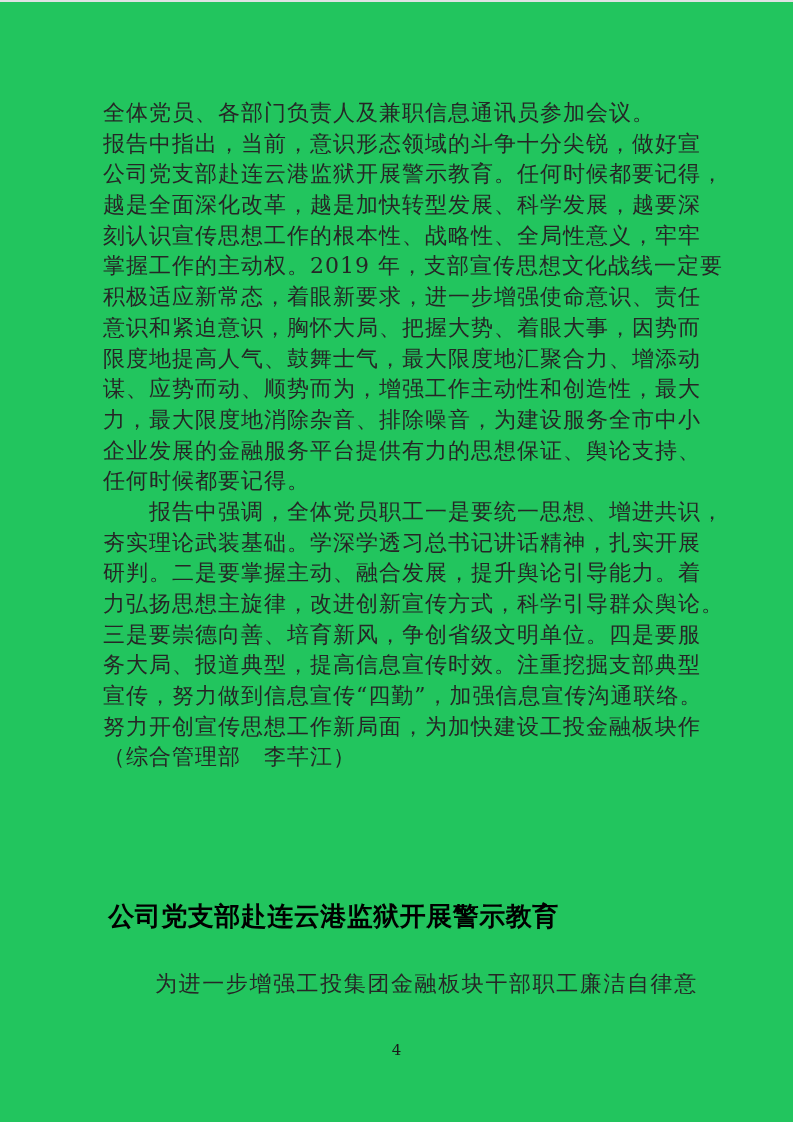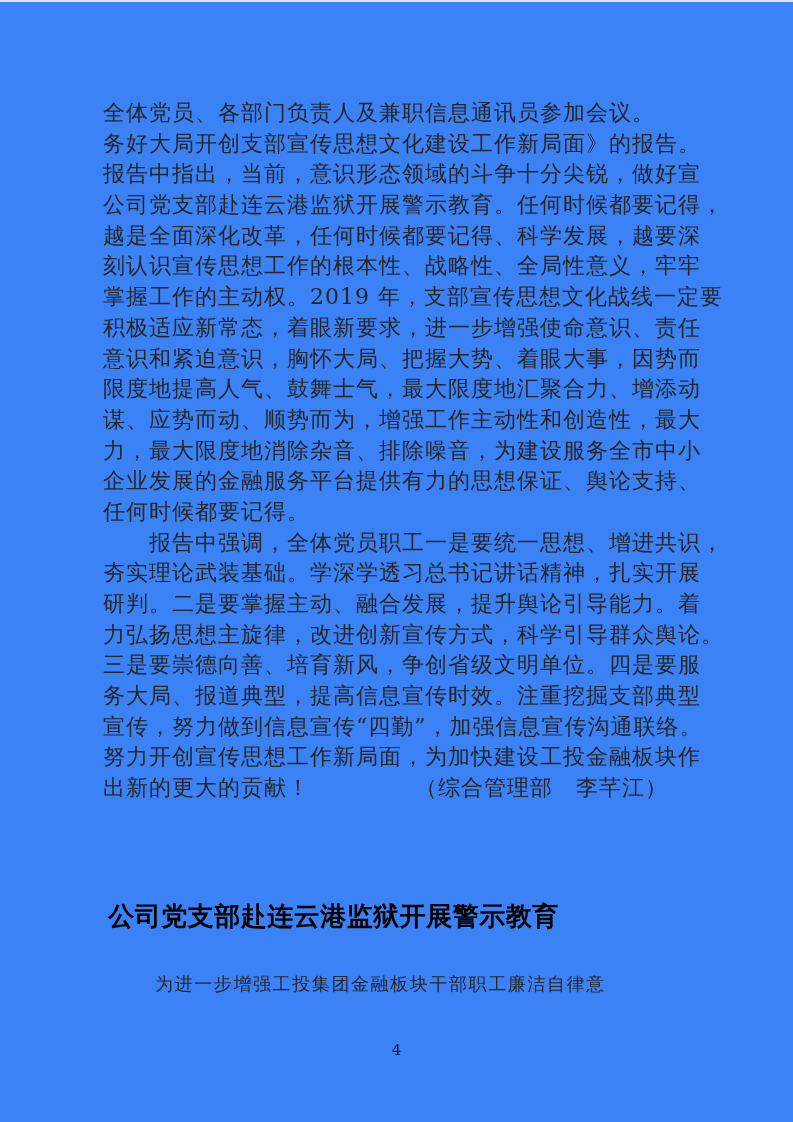--- a/index.html
+++ b/index.html
@@ -4,21 +4,21 @@
 <style>
   * { margin: 0; padding: 0; box-sizing: border-box; }
   html, body { background: #f4f4f4; }
   body {
     width: 793px; height: 1122px;
     position: relative;
     font-family: "DejaVu Serif", "Liberation Serif", serif;
   }
   .page {
     position: absolute; inset: 0;
-    background: #3b82f6;
+    background: #22c55e;
     border-top: 2px solid #dfe2e4;
     overflow: hidden;
   }
   .report-body {
     position: absolute;
     left: 103px; top: 96px; width: 601px;
     font-size: 22px;
     line-height: 30.7px;
     letter-spacing: 1px;
     color: #262626;
@@ -41,21 +41,21 @@
     font-family: "DejaVu Sans", "Liberation Sans", sans-serif;
     font-weight: 700;
     font-size: 26px;
     letter-spacing: 0.5px;
     line-height: 36px;
     color: #000000;
   }
   .intro-line {
     position: absolute;
     left: 155px; top: 966px;
-    font-size: 18px;
+    font-size: 22px;
     line-height: 32px;
     letter-spacing: 1.6px;
     color: #262626;
     white-space: nowrap;
   }
   .page-number {
     position: absolute;
     left: 0; top: 1038px; width: 793px;
     text-align: center;
     font-size: 15px;
@@ -64,44 +64,42 @@
   }
 </style>
 </head>
 <body>
 
 <div class="page">
 
   <div class="report-body">
     <div>
         <div class="body-line">全体党员、各部门负责人及兼职信息通讯员参加会议。</div>
-        <div class="body-line">务好大局开创支部宣传思想文化建设工作新局面》的报告。</div>
         <div class="body-line">报告中指出，当前，意识形态领域的斗争十分尖锐，做好宣</div>
         <div class="body-line">公司党支部赴连云港监狱开展警示教育。任何时候都要记得，</div>
-        <div class="body-line">越是全面深化改革，任何时候都要记得、科学发展，越要深</div>
+        <div class="body-line">越是全面深化改革，越是加快转型发展、科学发展，越要深</div>
         <div class="body-line">刻认识宣传思想工作的根本性、战略性、全局性意义，牢牢</div>
         <div class="body-line">掌握工作的主动权。2019 年，支部宣传思想文化战线一定要</div>
         <div class="body-line">积极适应新常态，着眼新要求，进一步增强使命意识、责任</div>
         <div class="body-line">意识和紧迫意识，胸怀大局、把握大势、着眼大事，因势而</div>
         <div class="body-line">限度地提高人气、鼓舞士气，最大限度地汇聚合力、增添动</div>
         <div class="body-line">谋、应势而动、顺势而为，增强工作主动性和创造性，最大</div>
         <div class="body-line">力，最大限度地消除杂音、排除噪音，为建设服务全市中小</div>
         <div class="body-line">企业发展的金融服务平台提供有力的思想保证、舆论支持、</div>
         <div class="body-line">任何时候都要记得。</div>
         <div class="body-line">　　报告中强调，全体党员职工一是要统一思想、增进共识，</div>
         <div class="body-line">夯实理论武装基础。学深学透习总书记讲话精神，扎实开展</div>
         <div class="body-line">研判。二是要掌握主动、融合发展，提升舆论引导能力。着</div>
         <div class="body-line">力弘扬思想主旋律，改进创新宣传方式，科学引导群众舆论。</div>
         <div class="body-line">三是要崇德向善、培育新风，争创省级文明单位。四是要服</div>
         <div class="body-line">务大局、报道典型，提高信息宣传时效。注重挖掘支部典型</div>
         <div class="body-line">宣传，努力做到信息宣传“四勤”，加强信息宣传沟通联络。</div>
         <div class="body-line">努力开创宣传思想工作新局面，为加快建设工投金融板块作</div>
       </div>
     <div class="closing-line">
-      <span>出新的更大的贡献！</span>
       <span>（综合管理部　李芊江）</span>
     </div>
   </div>
 
   <div class="article-title">公司党支部赴连云港监狱开展警示教育</div>
 
   <div class="intro-line">为进一步增强工投集团金融板块干部职工廉洁自律意</div>
 
   <div class="page-number">4</div>
 

